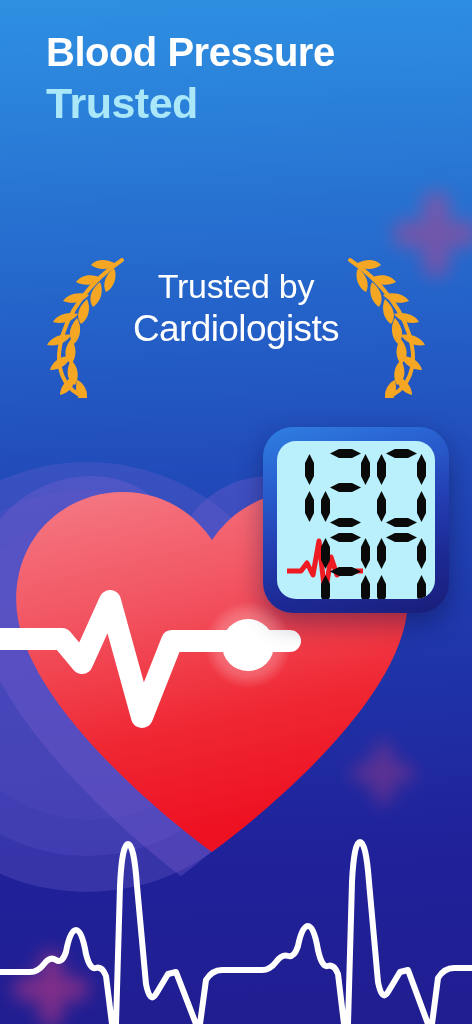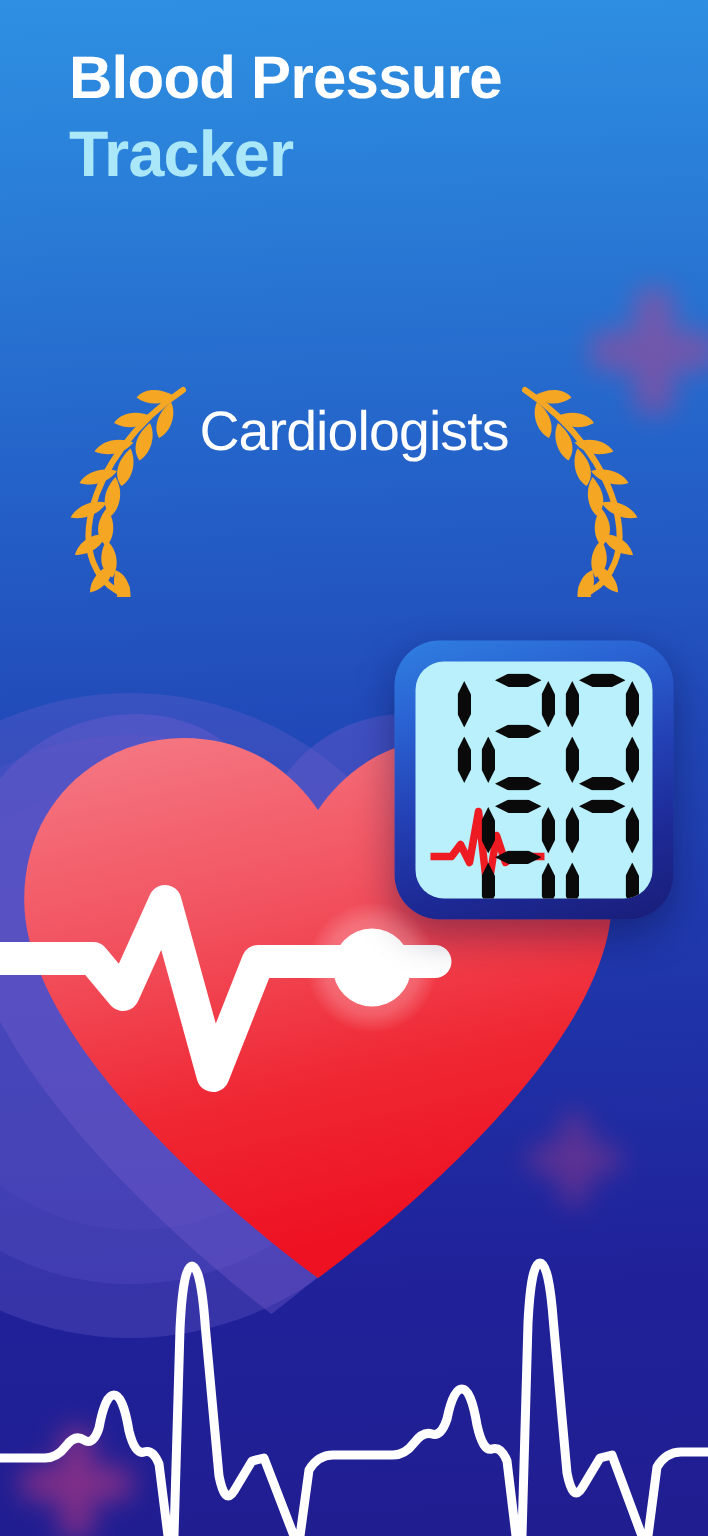--- a/index.html
+++ b/index.html
@@ -226,21 +226,21 @@
   <div id="heart-pulse">
     <svg viewBox="0 0 300 140" preserveAspectRatio="none">
       <polyline points="-12,54 72,54 92,78 120,16 152,132 182,56 232,56 300,56" fill="none" stroke="#ffffff" stroke-width="22" stroke-linecap="round" stroke-linejoin="round"></polyline>
     </svg>
   </div>
   <div id="pulse-glow"></div>
   <div id="pulse-dot"></div>
 
   <div id="title-block">
     <div class="t-line" id="title-1">Blood Pressure</div>
-    <div class="t-line" id="title-2">Tracker</div>
+    <div class="t-line" id="title-2">Trusted</div>
   </div>
 
   <div id="badge">
 
     <div class="laurel" id="laurel-left">
       <svg viewBox="0 0 86 144">
         <g fill="none" stroke="#f5a623" stroke-width="4" stroke-linecap="round">
           <path d="M78 6 C48 26 22 58 16 92 C12 114 20 132 34 140"></path>
         </g>
         <g fill="#f5a623">
@@ -257,20 +257,21 @@
           <path d="M26 102 c-10 0 -18 6 -20 14 c10 0 19 -6 20 -14 z"></path>
           <path d="M27 106 c-6 11 -4 21 4 25 c5 -8 3 -19 -4 -25 z"></path>
           <path d="M31 122 c-9 3 -15 11 -15 19 c9 -2 16 -10 15 -19 z"></path>
           <path d="M33 126 c-3 12 1 21 9 23 c3 -9 -1 -20 -9 -23 z"></path>
           <path d="M42 136 c-8 4 -12 13 -10 21 c8 -4 12 -13 10 -21 z"></path>
         </g>
       </svg>
     </div>
 
     <div id="badge-text">
+      <div id="trusted-line">Trusted by</div>
       <div id="cardio-line">Cardiologists</div>
     </div>
 
     <div class="laurel" id="laurel-right">
       <svg viewBox="0 0 86 144">
         <g fill="none" stroke="#f5a623" stroke-width="4" stroke-linecap="round">
           <path d="M78 6 C48 26 22 58 16 92 C12 114 20 132 34 140"></path>
         </g>
         <g fill="#f5a623">
           <path d="M72 10 c-10 -6 -20 -5 -25 1 c8 6 19 5 25 -1 z"></path>

